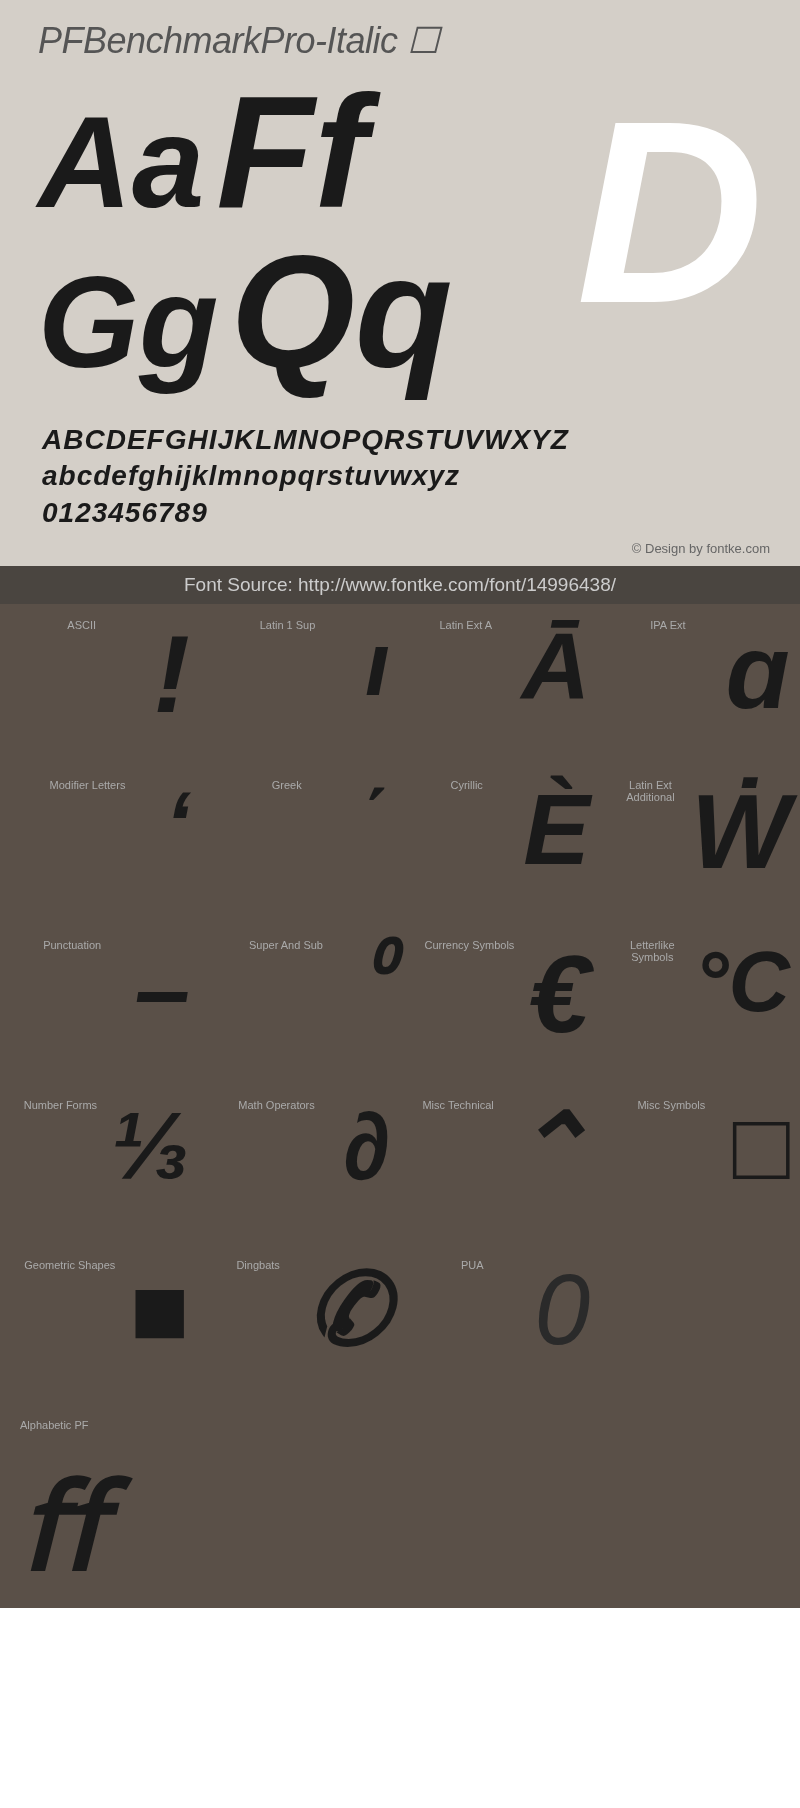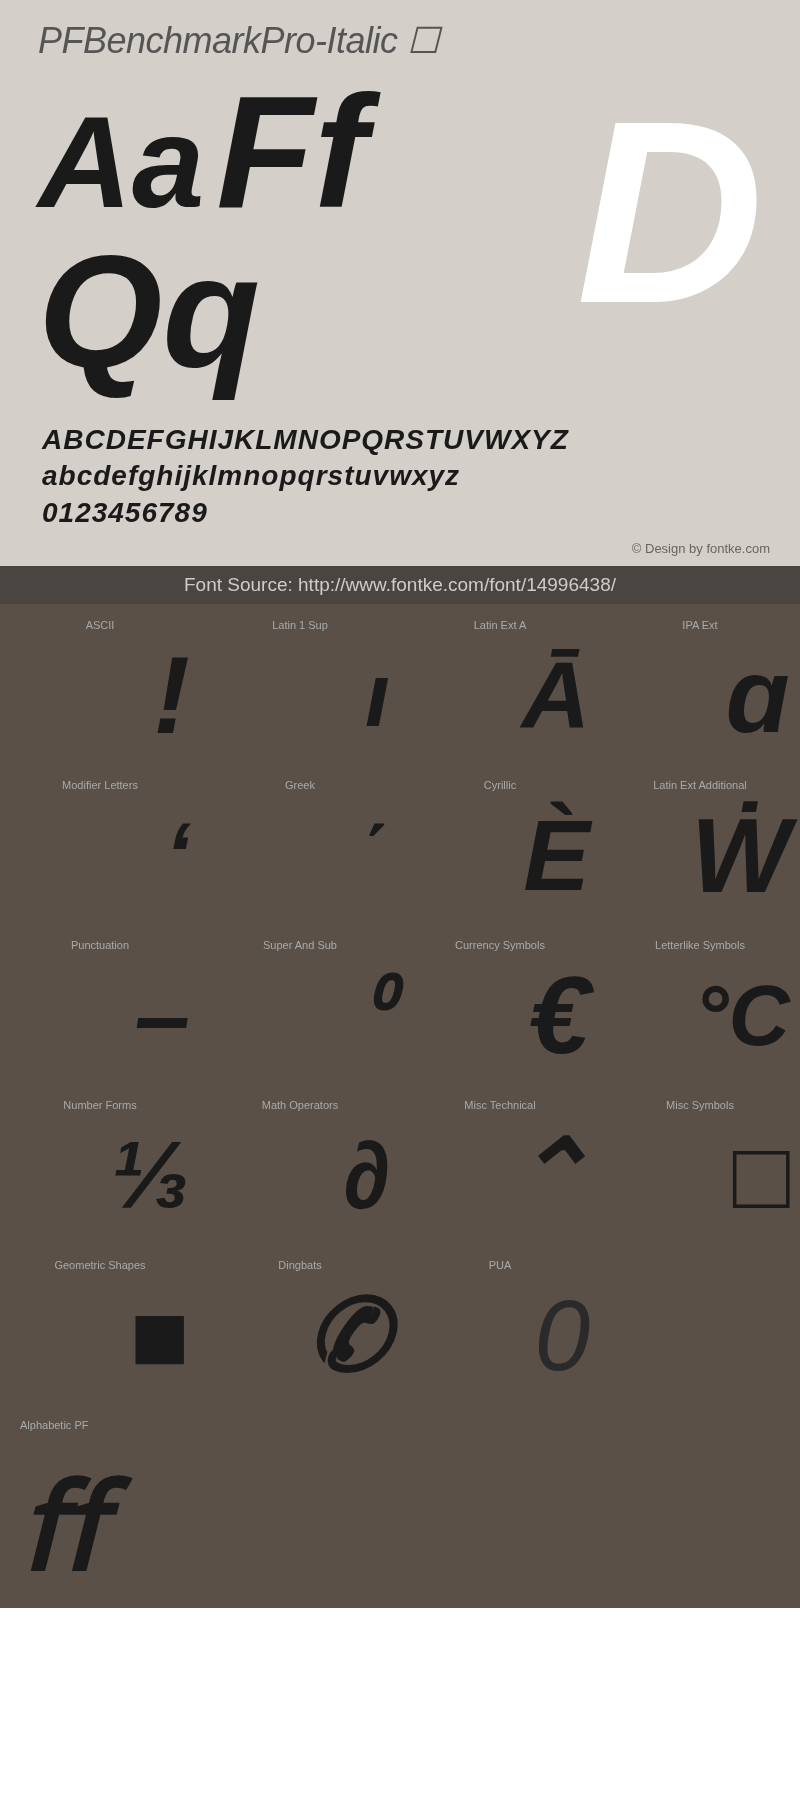--- a/index.html
+++ b/index.html
@@ -110,22 +110,22 @@
 
     .glyph-grid {
       display: grid;
       grid-template-columns: repeat(4, 1fr);
     }
 
     .glyph-cell {
       border: none;
       padding: 15px 10px 10px 10px;
       display: flex;
-      flex-direction: column;
-      align-items: flex-end;
+      flex-direction: row;
+      align-items: flex-start;
       min-height: 160px;
     }
 
     .glyph-label {
       font-size: 11px;
       color: #aaa;
       text-align: center;
       margin-bottom: 5px;
       align-self: flex-start;
       width: 100%;
@@ -189,20 +189,21 @@
 <div class="top-section">
   <div class="font-title">PFBenchmarkPro-Italic ☐</div>
 
   <div class="preview-area">
     <div class="letter-pairs">
       <div class="letter-row">
         <span class="big-letter">Aa</span>
         <span class="large-letter">Ff</span>
       </div>
       <div class="letter-row">
+        <span class="big-letter">Gg</span>
         <span class="large-letter">Qq</span>
       </div>
     </div>
     <div class="d-letter-container">
       <span class="d-letter">D</span>
     </div>
   </div>
 </div>
 
 <div class="alphabet-section">

